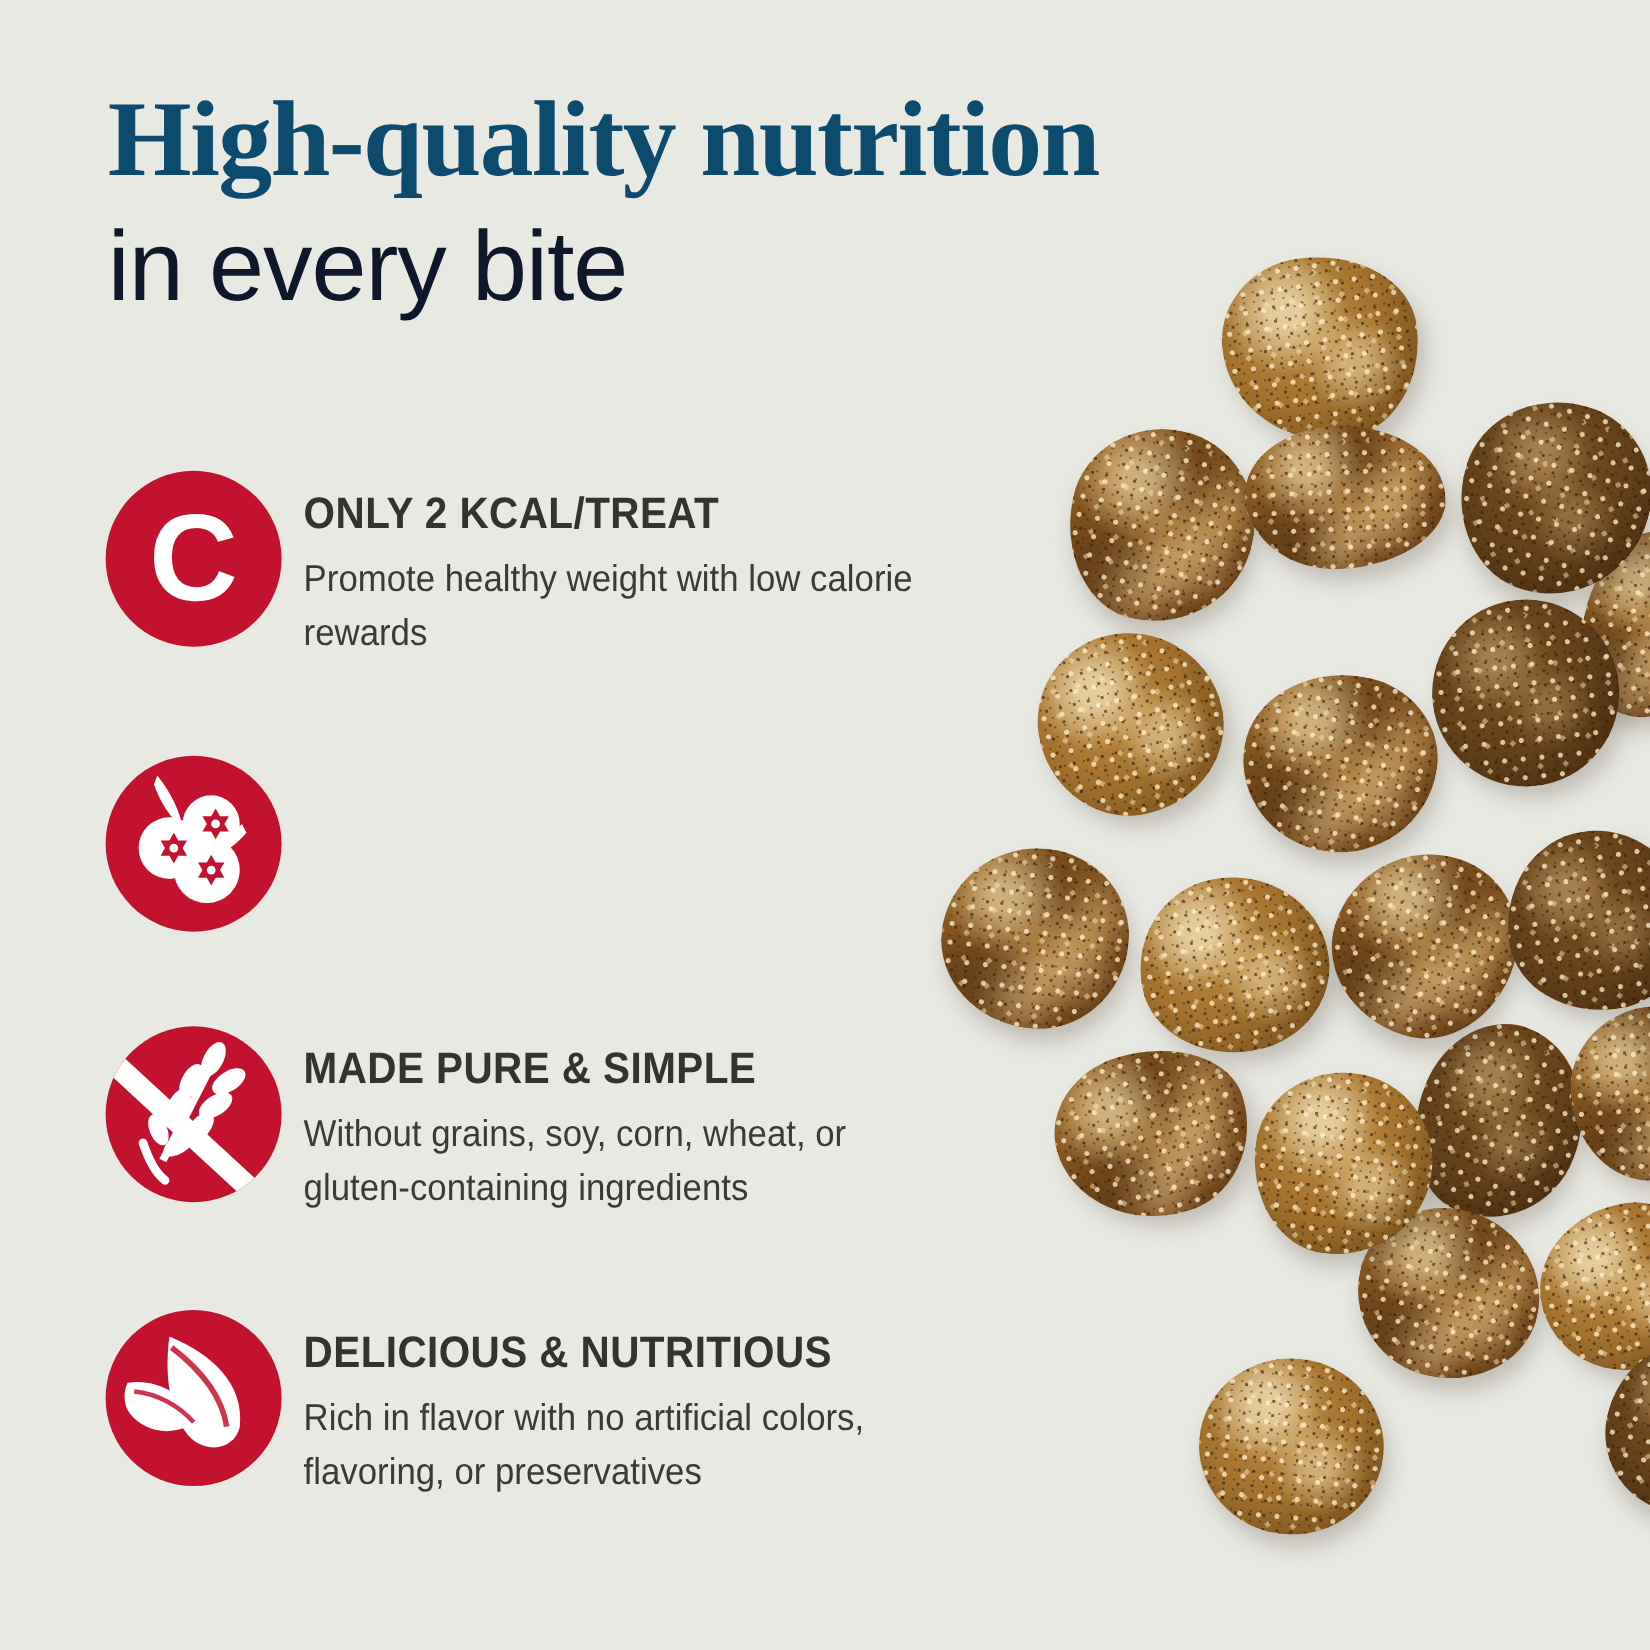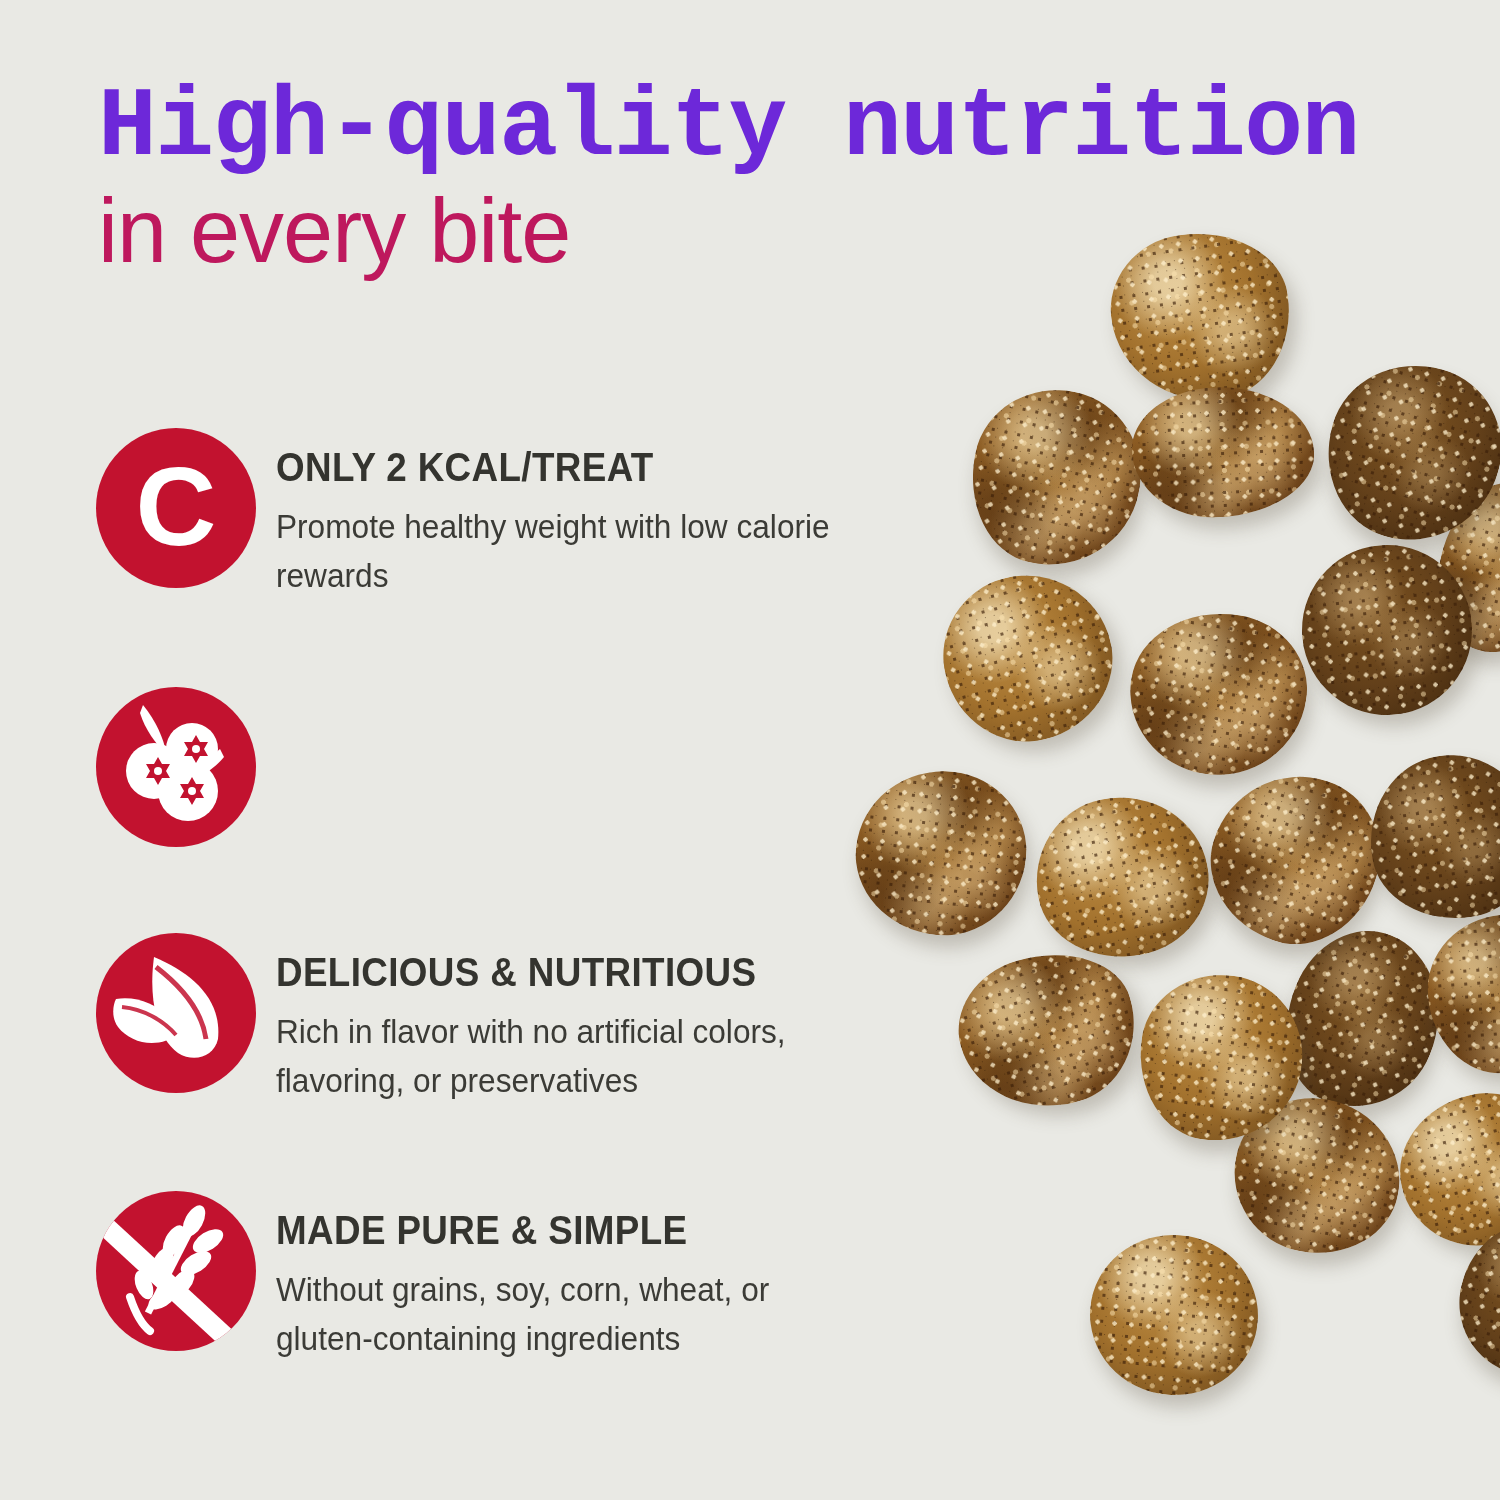--- a/index.html
+++ b/index.html
@@ -18,36 +18,36 @@
   }
 
   
   .headline-block {
     position: absolute;
     left: 98px;
     top: 78px;
     width: 1320px;
   }
   .headline-line1 {
-    font-family: Liberation Mono, monospace;
+    font-family: Liberation Serif, serif;
     font-weight: bold;
     font-size: 98px;
     line-height: 1.02;
     letter-spacing: -1.5px;
-    color: #6d28d9;
+    color: #0c4a6e;
     white-space: nowrap;
   }
   .headline-line2 {
     font-family: "Liberation Sans", sans-serif;
     font-weight: normal;
     font-size: 90px;
     line-height: 1.1;
     letter-spacing: -1px;
-    color: #be185d;
-    margin-top: 4px;
+    color: #0f172a;
+    margin-top: 16px;
     white-space: nowrap;
   }
 
   
   .features {
     position: absolute;
     left: 96px;
     top: 428px;
     width: 900px;
   }
@@ -218,40 +218,20 @@
             <circle cx="96" cy="104" r="4"></circle>
           </g>
         </svg>
       </div>
     </div>
 
     <div class="feature-row">
       <div class="icon-badge">
         <svg viewBox="0 0 160 160" aria-hidden="true">
           <g fill="#ffffff">
-            <path d="M58 24 C96 40 126 66 122 106 C118 124 98 130 82 120 C62 106 52 68 58 24 Z"></path>
-            <path d="M20 66 C46 62 72 76 84 100 C64 116 36 112 22 94 C16 86 16 74 20 66 Z"></path>
-          </g>
-          <path d="M60 34 C86 54 106 78 110 106" stroke="#c2122f" stroke-width="5" fill="none" opacity="0.85"></path>
-          <path d="M26 74 C48 76 68 88 80 102" stroke="#c2122f" stroke-width="4" fill="none" opacity="0.85"></path>
-        </svg>
-      </div>
-      <div class="feature-text">
-        <div class="feature-title">DELICIOUS &amp; NUTRITIOUS</div>
-        <div class="feature-desc">
-          <span>Rich in flavor with no artificial colors,</span>
-          <span class="l2">flavoring, or preservatives</span>
-        </div>
-      </div>
-    </div>
-
-    <div class="feature-row">
-      <div class="icon-badge">
-        <svg viewBox="0 0 160 160" aria-hidden="true">
-          <g fill="#ffffff">
             <ellipse cx="98" cy="30" rx="9" ry="17" transform="rotate(28 98 30)"></ellipse>
             <ellipse cx="78" cy="50" rx="9" ry="17" transform="rotate(28 78 50)"></ellipse>
             <ellipse cx="112" cy="50" rx="9" ry="17" transform="rotate(58 112 50)"></ellipse>
             <ellipse cx="66" cy="72" rx="9" ry="17" transform="rotate(28 66 72)"></ellipse>
             <ellipse cx="100" cy="72" rx="9" ry="17" transform="rotate(58 100 72)"></ellipse>
             <ellipse cx="86" cy="92" rx="9" ry="16" transform="rotate(40 86 92)"></ellipse>
             <path d="M96 36 L52 122" stroke="#ffffff" stroke-width="7" fill="none"></path>
             <ellipse cx="48" cy="94" rx="8" ry="15" transform="rotate(-22 48 94)"></ellipse>
             <ellipse cx="66" cy="108" rx="8" ry="15" transform="rotate(58 66 108)"></ellipse>
             <path d="M34 106 C40 124 46 134 54 140" stroke="#ffffff" stroke-width="8" fill="none" stroke-linecap="round"></path>
@@ -262,14 +242,34 @@
       </div>
       <div class="feature-text">
         <div class="feature-title">MADE PURE &amp; SIMPLE</div>
         <div class="feature-desc">
           <span>Without grains, soy, corn, wheat, or</span>
           <span class="l2">gluten-containing ingredients</span>
         </div>
       </div>
     </div>
 
+    <div class="feature-row">
+      <div class="icon-badge">
+        <svg viewBox="0 0 160 160" aria-hidden="true">
+          <g fill="#ffffff">
+            <path d="M58 24 C96 40 126 66 122 106 C118 124 98 130 82 120 C62 106 52 68 58 24 Z"></path>
+            <path d="M20 66 C46 62 72 76 84 100 C64 116 36 112 22 94 C16 86 16 74 20 66 Z"></path>
+          </g>
+          <path d="M60 34 C86 54 106 78 110 106" stroke="#c2122f" stroke-width="5" fill="none" opacity="0.85"></path>
+          <path d="M26 74 C48 76 68 88 80 102" stroke="#c2122f" stroke-width="4" fill="none" opacity="0.85"></path>
+        </svg>
+      </div>
+      <div class="feature-text">
+        <div class="feature-title">DELICIOUS &amp; NUTRITIOUS</div>
+        <div class="feature-desc">
+          <span>Rich in flavor with no artificial colors,</span>
+          <span class="l2">flavoring, or preservatives</span>
+        </div>
+      </div>
+    </div>
+
   </div>
 </div>
 
 </body></html>

